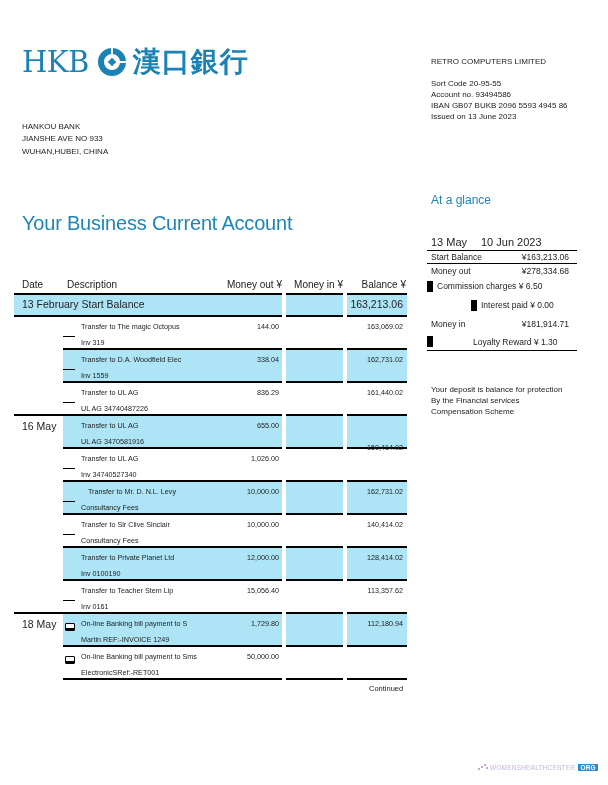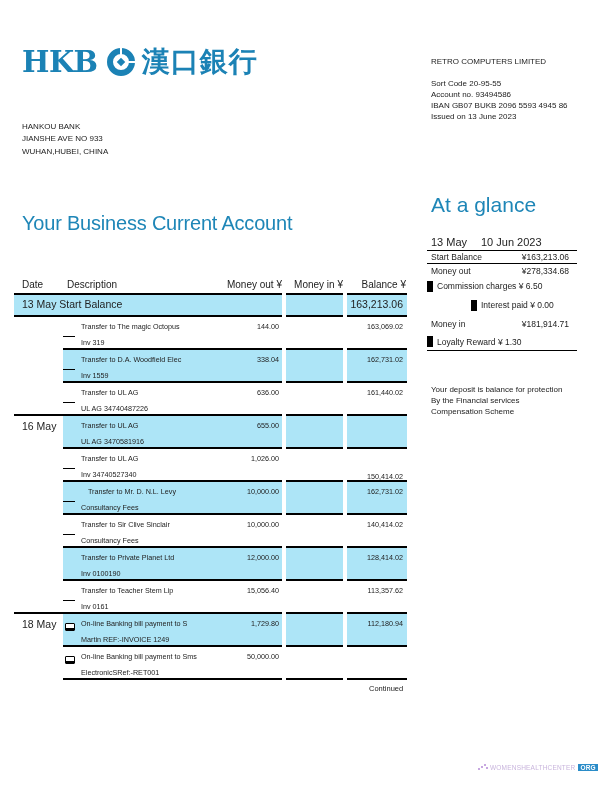--- a/index.html
+++ b/index.html
@@ -1,32 +1,32 @@
 <!DOCTYPE html>
 <html><head>
 <meta charset="utf-8">
 <style>
   * { box-sizing: border-box; margin: 0; padding: 0; }
   html, body { width: 608px; height: 785px; background: #fff; overflow: hidden; }
   body { position: relative; font-family: "Liberation Sans", sans-serif; color: #111; }
 
   .logo { position: absolute; left: 22px; top: 42px; height: 40px; display: flex; align-items: center; }
-  .logo-hkb { font-family: "DejaVu Serif", serif; font-weight: bold; font-size: 29px; color: #1b82b5; letter-spacing: -0.5px; }
+  .logo-hkb { font-family: "DejaVu Serif", serif; font-weight: normal; font-size: 29px; color: #1b82b5; letter-spacing: -0.5px; }
   .logo-mark { width: 30px; height: 30px; margin: 0 6px 0 8px; }
   .logo-cn { font-family: "DejaVu Sans", sans-serif; font-weight: bold; font-size: 28px; color: #1b82b5; letter-spacing: 1px; }
 
   .bank-addr { position: absolute; left: 22px; top: 121px; font-size: 8px; line-height: 11.5px; color: #222; }
   .bank-addr div:last-child { margin-top: 2px; }
 
   .company { position: absolute; left: 431px; top: 57px; font-size: 8px; color: #222; }
   .acct-info { position: absolute; left: 431px; top: 78px; font-size: 8px; line-height: 11px; color: #222; }
 
   .page-title { position: absolute; left: 22px; top: 212px; font-size: 20px; color: #1e86b7; letter-spacing: -0.2px; }
 
-  .glance-title { position: absolute; left: 431px; top: 193px; font-size: 21px; color: #1e86b7; }
+  .glance-title { position: absolute; left: 431px; top: 193px; font-size: 12px; color: #1e86b7; }
   .glance { position: absolute; left: 427px; top: 236px; width: 150px; font-size: 8.5px; color: #222; }
   .g-dates { font-size: 11px; padding: 0 4px 2px 4px; border-bottom: 1.2px solid #000; display: flex; }
   .g-dates span:first-child { width: 50px; }
   .g-row { display: flex; justify-content: space-between; padding: 1px 8px 1px 4px; height: 13px; align-items: center; }
   .g-row.bb { border-bottom: 1.2px solid #000; }
   .g-sub { display: flex; align-items: center; height: 18px; padding-left: 0; }
   .g-sub .mark { width: 6px; height: 11px; background: #000; margin-right: 4px; }
   .g-sub.tall { height: 20px; padding-left: 44px; }
   .protection { position: absolute; left: 431px; top: 384px; font-size: 8px; line-height: 11px; color: #222; }
 
@@ -97,21 +97,21 @@
     <span>Commission charges  ¥ 6.50</span>
   </div>
   <div class="g-sub tall">
     <span class="mark"></span>
     <span>Interest paid ¥ 0.00</span>
   </div>
   <div class="g-row" style="height:18px">
     <span>Money in</span>
     <span>¥181,914.71</span>
   </div>
-  <div class="g-sub" style="border-bottom:1.2px solid #000;">
+  <div class="g-sub" style="border-bottom:1.2px solid #000;gap:36px;">
     <span class="mark"></span>
     <span>Loyalty Reward ¥ 1.30</span>
   </div>
 </div>
 <div class="protection">
   <div>Your deposit is balance for protection</div>
   <div>By the Financial services</div>
   <div>Compensation Scheme</div>
 </div>
 
@@ -122,21 +122,21 @@
   <span style="right:63px">Money in ¥</span>
   <span style="right:0">Balance ¥</span>
 </div>
 
 <div class="hline" style="left:14px;top:293px;width:268px"></div>
 <div class="hline" style="left:286px;top:293px;width:57px"></div>
 <div class="hline" style="left:347px;top:293px;width:60px"></div>
 <div class="cell-bg" style="left:14px;top:295px;width:268px;height:20px"></div>
 <div class="cell-bg" style="left:286px;top:295px;width:57px;height:20px"></div>
 <div class="cell-bg" style="left:347px;top:295px;width:60px;height:20px"></div>
-<div class="date" style="left:22px;top:298px;font-size:10.5px">13 May Start Balance</div>
+<div class="date" style="left:22px;top:298px;font-size:10.5px">13 February Start Balance</div>
 <div class="date" style="left:347px;width:56px;top:298px;text-align:right">163,213.06</div>
 <div class="hline" style="left:14px;top:315px;width:268px"></div>
 <div class="hline" style="left:286px;top:315px;width:57px"></div>
 <div class="hline" style="left:347px;top:315px;width:60px"></div>
 
 <div id="rows">
     <div>
       <div class="dash" style="left:63px;top:336px"></div>
       <div class="txt" style="left:81px;top:322px">Transfer to The magic Octopus</div>
       <div class="txt" style="left:81px;top:338px">Inv 319</div>
@@ -158,21 +158,21 @@
       <div class="txt num" style="left:286px;width:54px;top:355px"></div>
       <div class="txt num" style="left:347px;width:56px;top:355px">162,731.02</div>
       <div class="hline" style="left:63px;top:381px;width:219px"></div>
       <div class="hline" style="left:286px;top:381px;width:57px"></div>
       <div class="hline" style="left:347px;top:381px;width:60px"></div>
     </div>
     <div>
       <div class="dash" style="left:63px;top:402px"></div>
       <div class="txt" style="left:81px;top:388px">Transfer to UL AG</div>
       <div class="txt" style="left:81px;top:404px">UL AG 34740487226</div>
-      <div class="txt num" style="left:220px;width:59px;top:388px">636.00</div>
+      <div class="txt num" style="left:220px;width:59px;top:388px">836.29</div>
       <div class="txt num" style="left:286px;width:54px;top:388px"></div>
       <div class="txt num" style="left:347px;width:56px;top:388px">161,440.02</div>
       <div class="hline" style="left:63px;top:414px;width:219px"></div>
       <div class="hline" style="left:286px;top:414px;width:57px"></div>
       <div class="hline" style="left:347px;top:414px;width:60px"></div>
     </div>
     <div>
       <div class="cell-bg" style="left:63px;top:416px;width:219px;height:31px"></div>
       <div class="cell-bg" style="left:286px;top:416px;width:57px;height:31px"></div>
       <div class="cell-bg" style="left:347px;top:416px;width:60px;height:31px"></div>
@@ -186,21 +186,21 @@
       <div class="hline" style="left:63px;top:447px;width:219px"></div>
       <div class="hline" style="left:286px;top:447px;width:57px"></div>
       <div class="hline" style="left:347px;top:447px;width:60px"></div>
     </div>
     <div>
       <div class="dash" style="left:63px;top:468px"></div>
       <div class="txt" style="left:81px;top:454px">Transfer to UL AG</div>
       <div class="txt" style="left:81px;top:470px">Inv 34740527340</div>
       <div class="txt num" style="left:220px;width:59px;top:454px">1,026.00</div>
       <div class="txt num" style="left:286px;width:54px;top:454px"></div>
-      <div class="txt num" style="left:347px;width:56px;top:472px">150,414.02</div>
+      <div class="txt num" style="left:347px;width:56px;top:443px">150,414.02</div>
       <div class="hline" style="left:63px;top:480px;width:219px"></div>
       <div class="hline" style="left:286px;top:480px;width:57px"></div>
       <div class="hline" style="left:347px;top:480px;width:60px"></div>
     </div>
     <div>
       <div class="cell-bg" style="left:63px;top:482px;width:219px;height:31px"></div>
       <div class="cell-bg" style="left:286px;top:482px;width:57px;height:31px"></div>
       <div class="cell-bg" style="left:347px;top:482px;width:60px;height:31px"></div>
       <div class="dash" style="left:63px;top:501px"></div>
       <div class="txt" style="left:88px;top:487px">Transfer to Mr. D. N.L. Levy</div>

